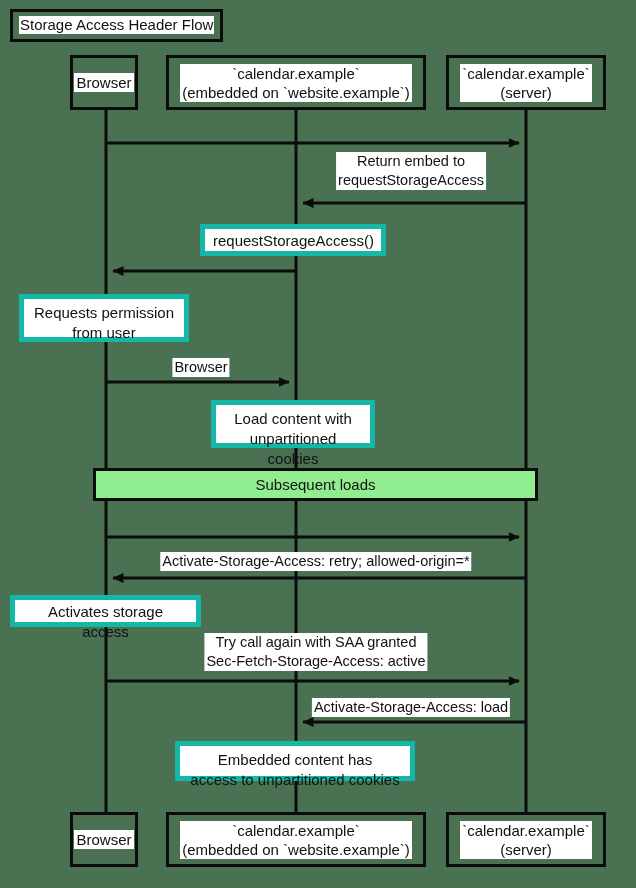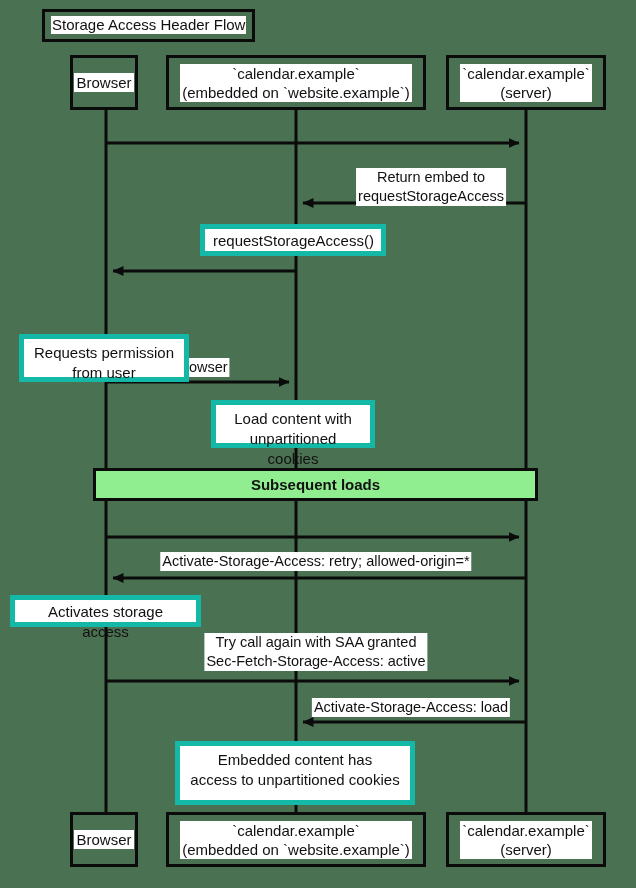--- a/index.html
+++ b/index.html
@@ -31,21 +31,20 @@
 
   
   .title-box {
     position: absolute;
     left: 10px;
     top: 9px;
     border: 3px solid #0b0b0b;
     background: #4a7252;
     padding: 4px 6px 5px 6px;
     line-height: 1;
-    margin-left: 32px;
   }
   .title-box .title-text {
     display: inline-block;
     background: #ffffff;
     color: #111111;
     font-size: 15px;
     line-height: 18px;
     white-space: nowrap;
     padding: 0 1px;
   }
@@ -101,21 +100,21 @@
   
   .section-band {
     position: absolute;
     box-sizing: border-box;
     border: 3px solid #0b0b0b;
     display: flex;
     align-items: center;
     justify-content: center;
     color: #111111;
     font-size: 15px;
-    font-weight: bold;
+    font-weight: normal;
     line-height: 19px;
   }
 </style>
 </head>
 <body>
 
 <div id="diagram-root">
 
   <svg class="layer" viewBox="0 0 636 888" xmlns="http://www.w3.org/2000/svg">
     <defs>
@@ -157,44 +156,44 @@
     <span class="actor-label">`calendar.example`
 (embedded on `website.example`)</span>
   </div>
 
   <div class="actor-box" style="left:446px; top:55px; width:160px; height:55px;">
     <span class="actor-label">`calendar.example`
 (server)</span>
   </div>
 
 
-  <div class="msg-label" style="left:411px; top:168px;margin-left:20px;">Return embed to
+  <div class="msg-label" style="left:411px; top:152px;">Return embed to
 requestStorageAccess</div>
 
   <div class="msg-label" style="left:201px; top:358px;">Browser</div>
 
 
   <div class="msg-label" style="left:316px; top:552px;">Activate-Storage-Access: retry; allowed-origin=*</div>
 
   <div class="msg-label" style="left:316px; top:633px;">Try call again with SAA granted
 Sec-Fetch-Storage-Access: active</div>
 
   <div class="msg-label" style="left:411px; top:698px;">Activate-Storage-Access: load</div>
 
   <div class="note-box" style="left:200px; top:224px; width:186px; height:32px; padding-top:2px;">requestStorageAccess()</div>
 
-  <div class="note-box" style="left:19px; top:294px; width:170px; height:48px;margin-top:40px;">Requests permission
+  <div class="note-box" style="left:19px; top:294px; width:170px; height:48px;">Requests permission
 from user</div>
 
   <div class="note-box" style="left:211px; top:400px; width:164px; height:48px;">Load content with
 unpartitioned cookies</div>
 
   <div class="note-box" style="left:10px; top:595px; width:191px; height:32px; padding-top:2px;">Activates storage access</div>
 
-  <div class="note-box" style="left:175px; top:741px; width:240px; height:64px;">Embedded content has
+  <div class="note-box" style="left:175px; top:741px; width:240px; height:40px;">Embedded content has
 access to unpartitioned cookies</div>
 
   <div class="section-band" style="left:93px; top:468px; width:445px; height:33px; background:#90ee90;">
     <span>Subsequent loads</span>
   </div>
 
   <div class="actor-box" style="left:70px; top:812px; width:68px; height:55px;">
     <span class="actor-label">Browser</span>
   </div>
 

